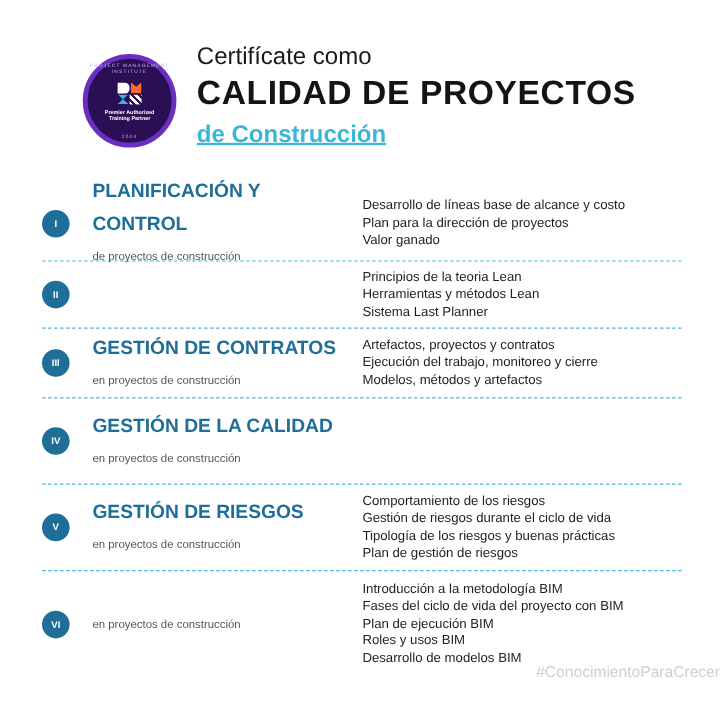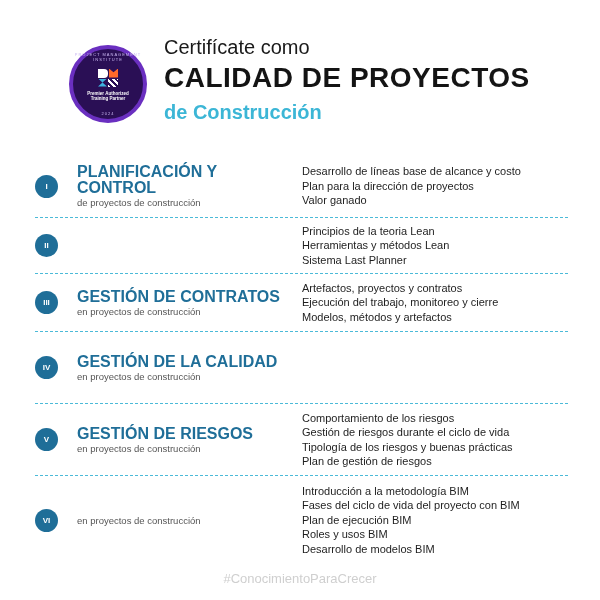--- a/index.html
+++ b/index.html
@@ -10,33 +10,33 @@
   .pmi-logo { display: flex; flex-direction: column; align-items: center; margin-top: 2px; }
   .pmi-row { display: flex; gap: 1px; }
   .pmi-p { width: 10px; height: 9px; background: #ffffff; border-radius: 0 4px 4px 0; }
   .pmi-m { width: 9px; height: 9px; background: #ff6a2a; clip-path: polygon(0 0, 50% 40%, 100% 0, 100% 100%, 0 100%); }
   .pmi-x1 { width: 9px; height: 8px; background: #3fb4e0; clip-path: polygon(0 0, 100% 0, 50% 50%, 100% 100%, 0 100%, 50% 50%); }
   .pmi-x2 { width: 10px; height: 8px; background: repeating-linear-gradient(45deg, #ffffff 0 2px, transparent 2px 4px); }
   .badge .label { font-size: 4.5px; color: #ffffff; text-align: center; line-height: 1.2; margin-top: 4px; font-weight: bold; }
   .badge .year { position: absolute; bottom: 3px; font-size: 4px; color: #c9b6f0; letter-spacing: 1px; }
   .t1 { position: absolute; left: 134px; top: 36px; font-size: 20px; color: #1a1a1a; }
   .t2 { position: absolute; left: 134px; top: 62px; font-size: 28px; font-weight: bold; color: #141414; letter-spacing: 0.5px; }
-  .t3 { position: absolute; left: 134px; top: 101px; font-size: 20px; color: #3cb6d6; font-weight: bold; }
+  .t3 { position: absolute; left: 134px; top: 101px; font-size: 20px; color: #3cb6d6; font-weight: bold; text-decoration: underline; }
 
   .modules { position: absolute; left: 35px; top: 155px; width: 533px; }
   .module { display: flex; align-items: center; position: relative; border-bottom: 1.5px dashed #4bbad8; }
   .module:last-child { border-bottom: none; }
   .left { width: 260px; display: flex; align-items: center; }
   .num { width: 23px; height: 23px; border-radius: 50%; background: #1f6e98; color: #ffffff; font-size: 8px; font-weight: bold; display: flex; align-items: center; justify-content: center; margin-right: 19px; flex-shrink: 0; }
-  .title-wrap { display: flex; flex-direction: column; }
+  .title-wrap { display: flex; flex-direction: column; gap: 12px; }
   .mtitle { font-size: 16px; font-weight: bold; color: #1f6e98; line-height: 1; }
   .msub { font-size: 9.5px; color: #555555; margin-top: 1px; }
   .right { padding-left: 7px; display: flex; flex-direction: column; }
   .item { font-size: 11px; color: #1e1e1e; line-height: 14.5px; }
-  .footer { position: absolute; left: 0; width: 600px; top: 571px; text-align: center; font-size: 13px; color: #cfcfcf; }
+  .footer { position: absolute; left: 0; width: 600px; top: 552px; text-align: right; font-size: 13px; color: #cfcfcf; }
 </style>
 </head>
 <body>
 
 <div class="header">
   <div class="badge">
     <div class="ring">PROJECT MANAGEMENT INSTITUTE</div>
     <div class="pmi-logo">
       <div class="pmi-row">
           <div class="pmi-p"></div>

